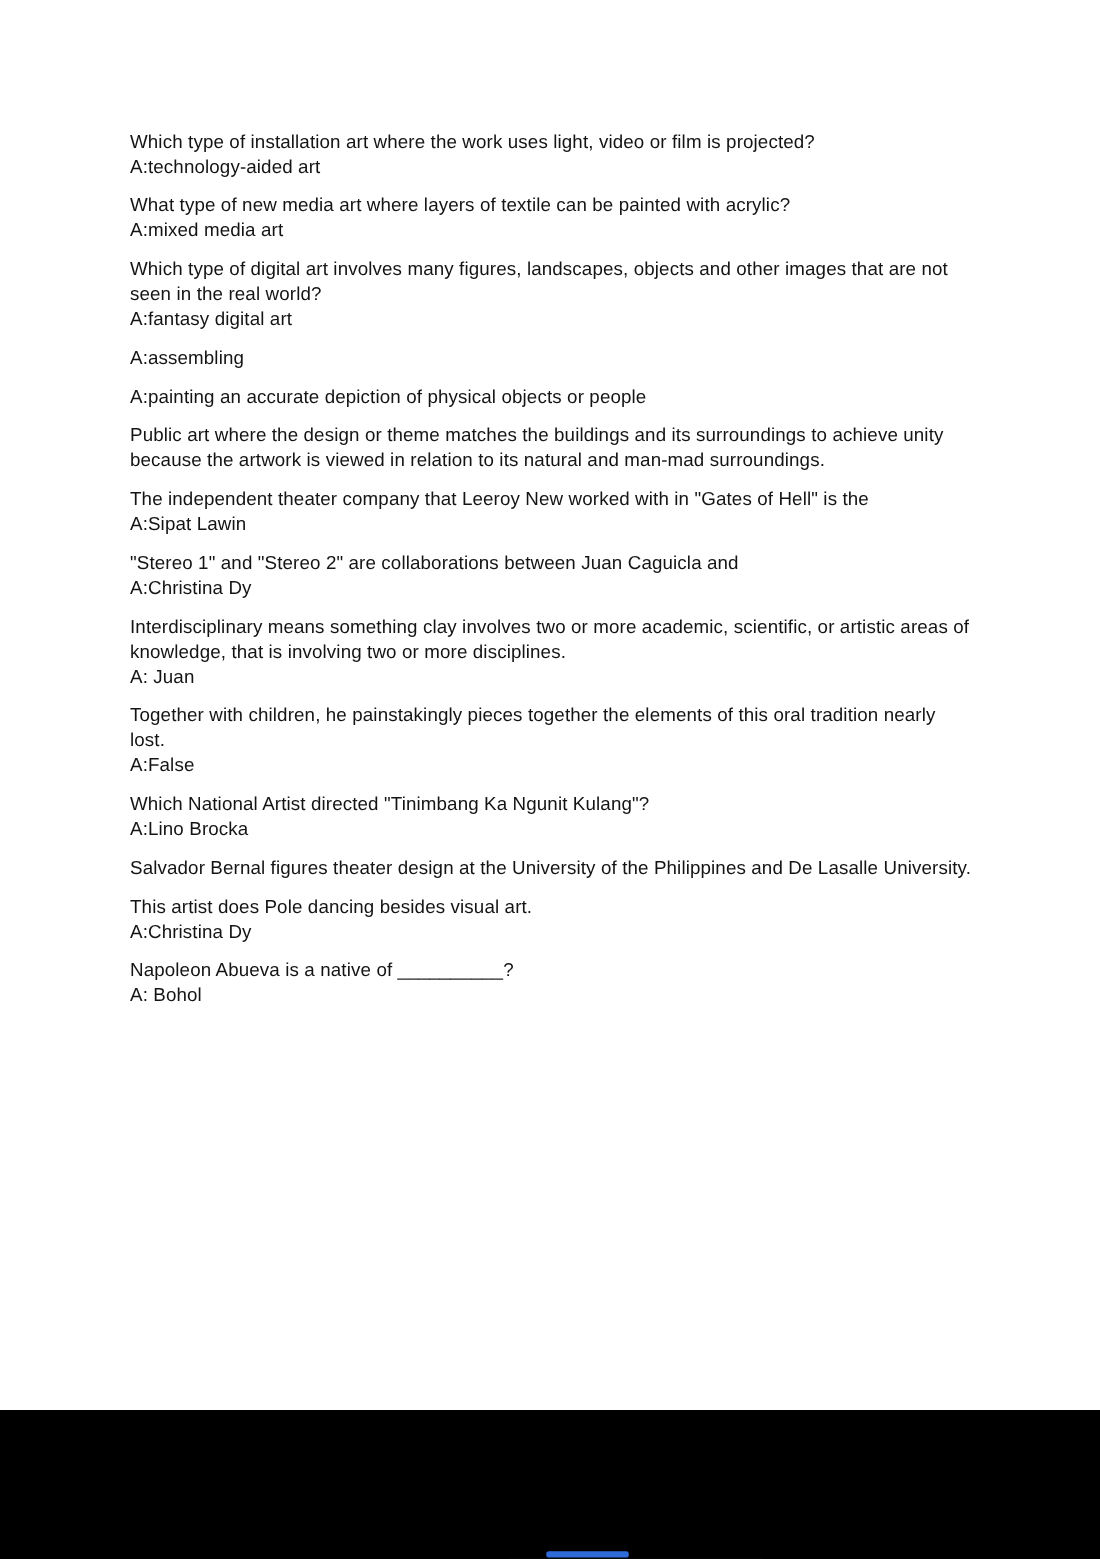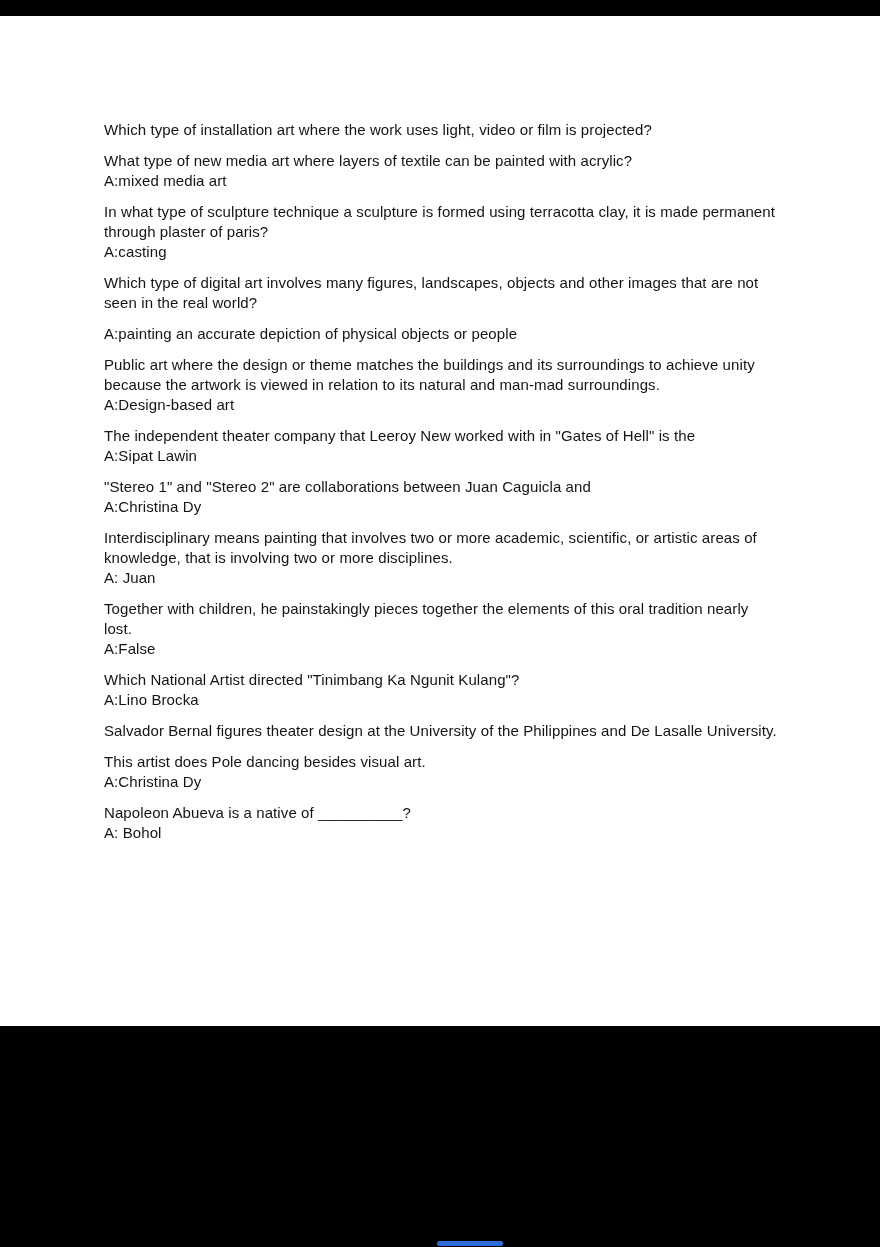--- a/index.html
+++ b/index.html
@@ -10,24 +10,24 @@
   .viewport {
     position: relative;
     width: 880px;
     height: 1247px;
     background: #000000;
     overflow: hidden;
     font-family: "Liberation Sans", sans-serif;
   }
   .page {
     position: absolute;
-    top: 16px;
+    top: 0;
     left: 0;
     width: 880px;
-    height: 1010px;
+    height: 1128px;
     background: #ffffff;
   }
   .content {
     padding: 104px 100px 0 104px;
     width: 676px;
     box-sizing: content-box;
   }
   .qa {
     margin: 0 0 11px 0;
   }
@@ -49,60 +49,58 @@
 </style>
 </head>
 <body>
 
 <div class="viewport" style="background: rgb(0, 0, 0);">
   <div class="page" style="background: rgb(255, 255, 255);">
     <div class="content">
 
       <div class="qa">
         <p>Which type of installation art where the work uses light, video or film is projected?</p>
+        <p>A:technology-aided art</p>
       </div>
 
       <div class="qa">
         <p>What type of new media art where layers of textile can be painted with acrylic?</p>
         <p>A:mixed media art</p>
       </div>
 
+
       <div class="qa">
-        <p>In what type of sculpture technique a sculpture is formed using terracotta clay, it is made permanent through plaster of paris?</p>
-        <p>A:casting</p>
+        <p>Which type of digital art involves many figures, landscapes, objects and other images that are not seen in the real world?</p>
+        <p>A:fantasy digital art</p>
       </div>
 
       <div class="qa">
-        <p>Which type of digital art involves many figures, landscapes, objects and other images that are not seen in the real world?</p>
-      </div>
-
-      <div class="qa">
+        <p>A:assembling</p>
       </div>
 
       <div class="qa">
         <p>A:painting an accurate depiction of physical objects or people</p>
       </div>
 
       <div class="qa">
         <p>Public art where the design or theme matches the buildings and its surroundings to achieve unity because the artwork is viewed in relation to its natural and man-mad surroundings.</p>
-        <p>A:Design-based art</p>
       </div>
 
       <div class="qa">
         <p>The independent theater company that Leeroy New worked with in "Gates of Hell" is the</p>
         <p>A:Sipat Lawin</p>
       </div>
 
       <div class="qa">
         <p>"Stereo 1" and "Stereo 2" are collaborations between Juan Caguicla and</p>
         <p>A:Christina Dy</p>
       </div>
 
       <div class="qa">
-        <p>Interdisciplinary means painting that involves two or more academic, scientific, or artistic areas of knowledge, that is involving two or more disciplines.</p>
+        <p>Interdisciplinary means something clay involves two or more academic, scientific, or artistic areas of knowledge, that is involving two or more disciplines.</p>
         <p>A: Juan</p>
       </div>
 
       <div class="qa">
         <p>Together with children, he painstakingly pieces together the elements of this oral tradition nearly lost.</p>
         <p>A:False</p>
       </div>
 
       <div class="qa">
         <p>Which National Artist directed "Tinimbang Ka Ngunit Kulang"?</p>

